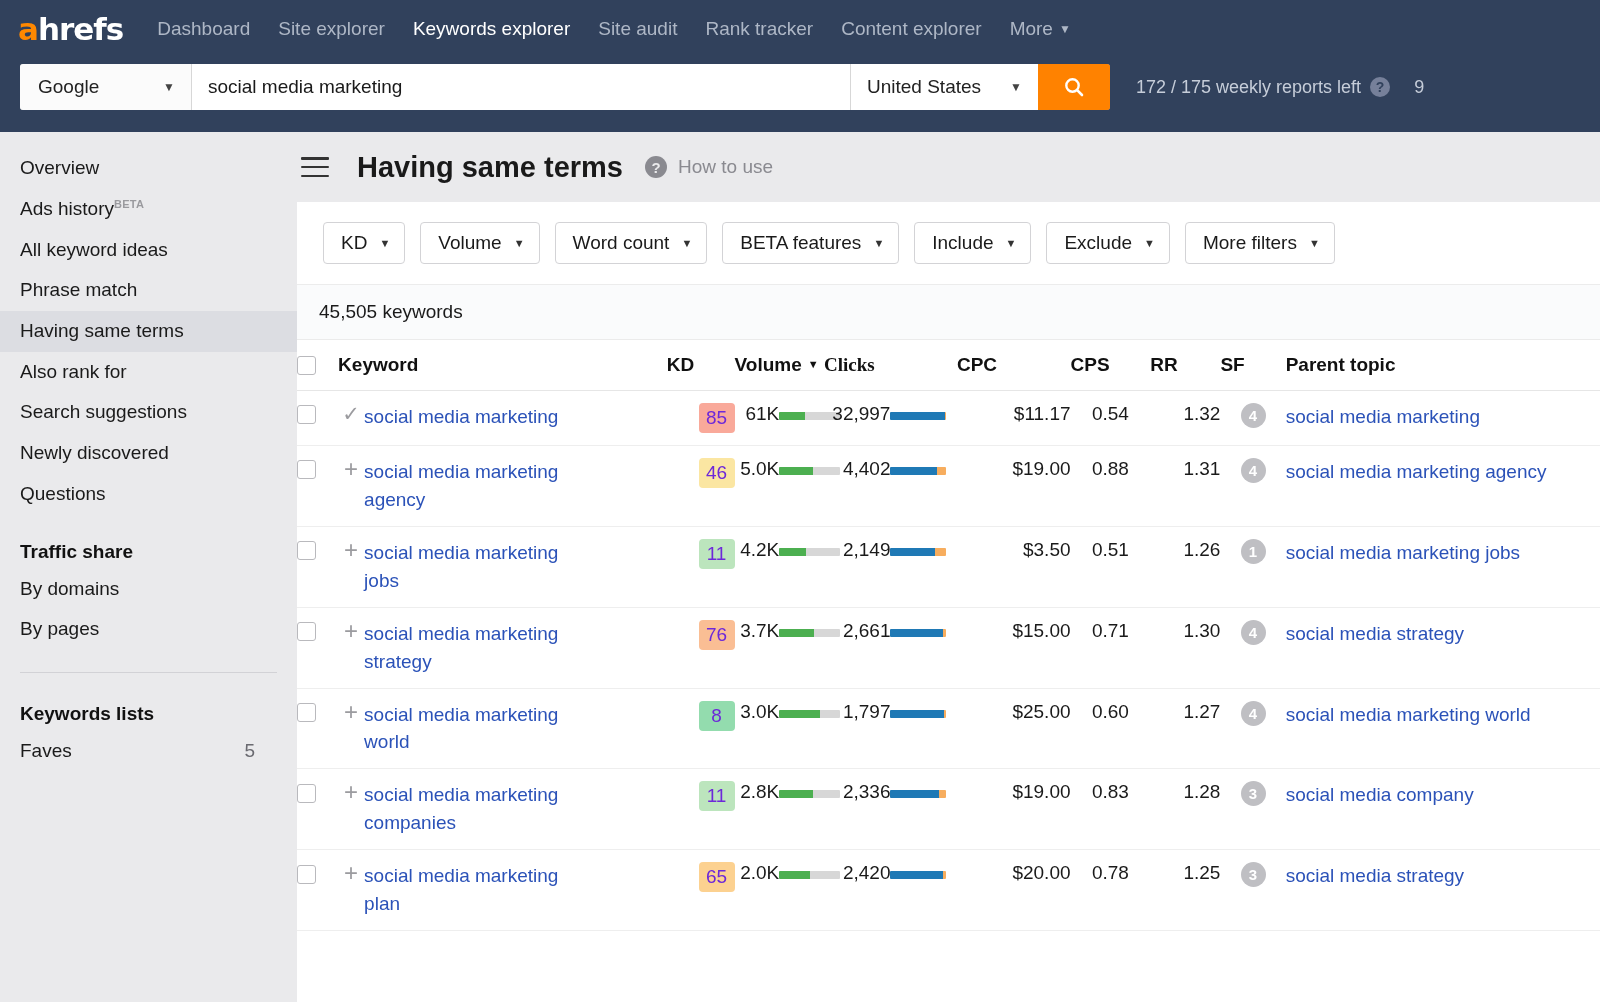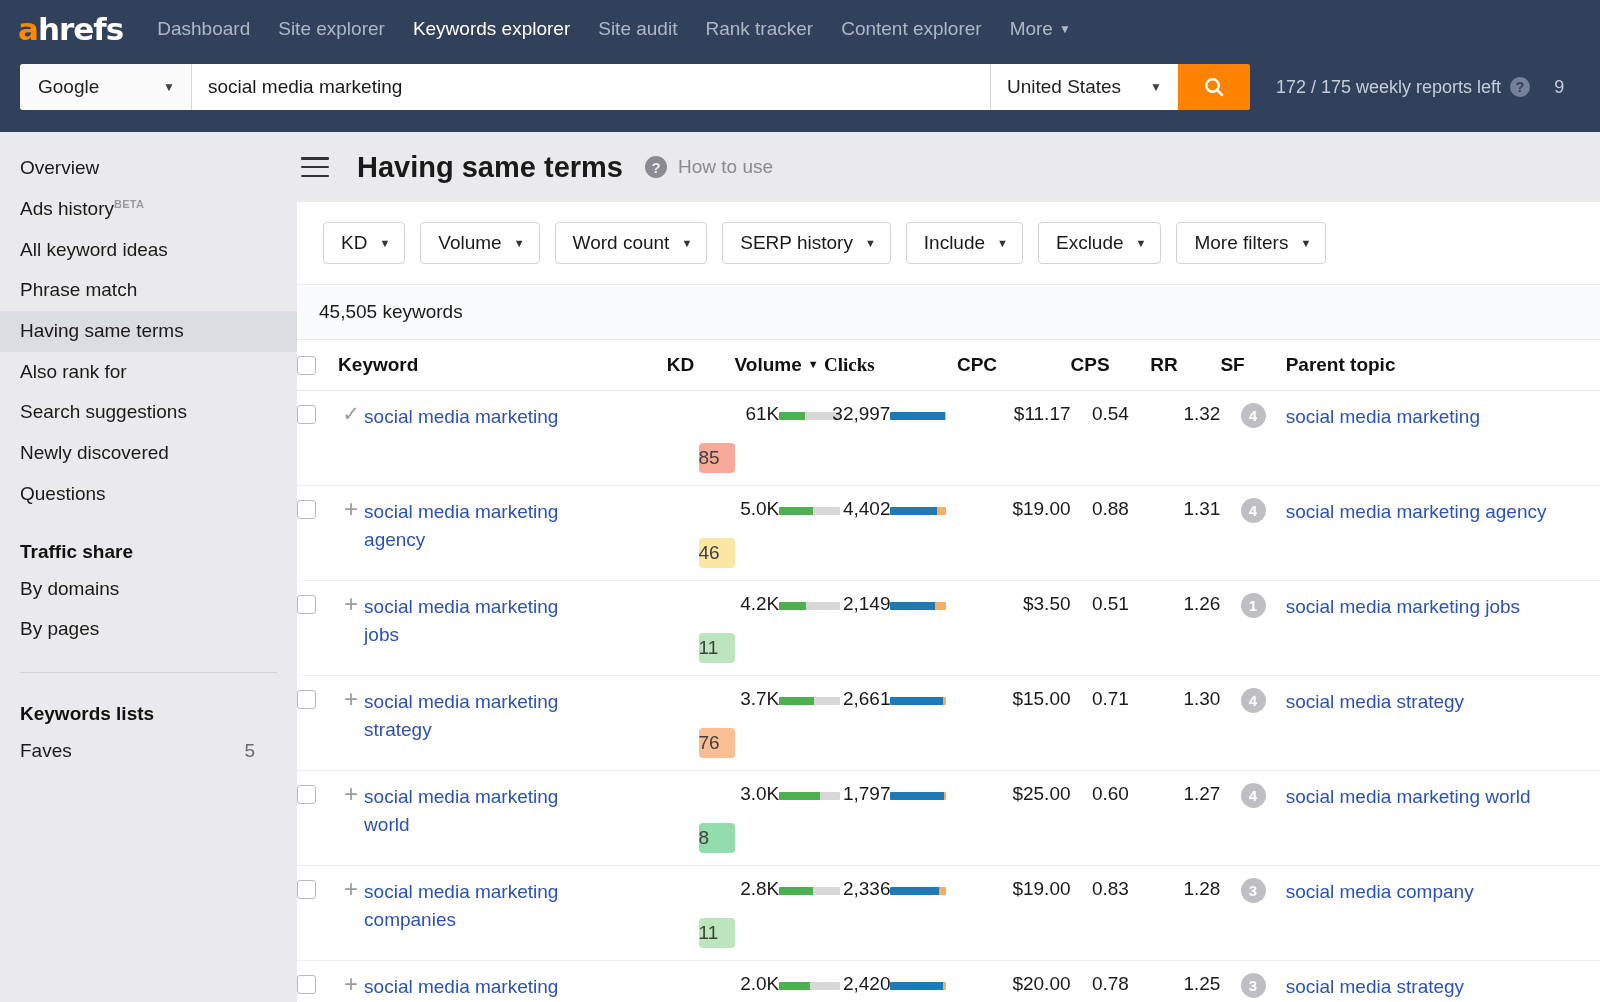--- a/index.html
+++ b/index.html
@@ -55,21 +55,21 @@
     padding-left: 20px;
     margin-top: 6px;
   }
   .search-box {
     display: flex;
     align-items: stretch;
     height: 46px;
     background: #a3a3a3;
     border-radius: 3px;
     overflow: hidden;
-    width: 1230px;
+    width: 1090px;
   }
   .se-select {
     display: flex;
     align-items: center;
     justify-content: space-between;
     width: 172px;
     padding: 0 16px 0 18px;
     font-size: 19px;
     color: #222;
     background: #fbfbfb;
@@ -322,25 +322,24 @@
     text-decoration: none;
     line-height: 1.47;
     cursor: pointer;
     display: inline-block;
     max-width: 210px;
   }
   .kd-badge {
     display: inline-block;
     min-width: 36px;
     padding: 4px 0;
-    text-align: left;
+    text-align: center;
     border-radius: 4px;
     font-size: 19px;
-    color: #404040;
-    margin-top: 40px;
+    color: #6d28d9;
   }
   .bar-track {
     width: 61px;
     height: 8px;
     background: #d7d7d7;
     border-radius: 1px;
     margin-top: 9px;
     overflow: hidden;
   }
   .bar-fill { height: 100%; background: #4caf50; }
@@ -465,21 +464,21 @@
           </div>
         <div class="filter-btn">
             <span>Volume</span>
             <span class="tri">▼</span>
           </div>
         <div class="filter-btn">
             <span>Word count</span>
             <span class="tri">▼</span>
           </div>
         <div class="filter-btn">
-            <span>SERP history</span>
+            <span>BETA features</span>
             <span class="tri">▼</span>
           </div>
         <div class="filter-btn">
             <span>Include</span>
             <span class="tri">▼</span>
           </div>
         <div class="filter-btn">
             <span>Exclude</span>
             <span class="tri">▼</span>
           </div>

